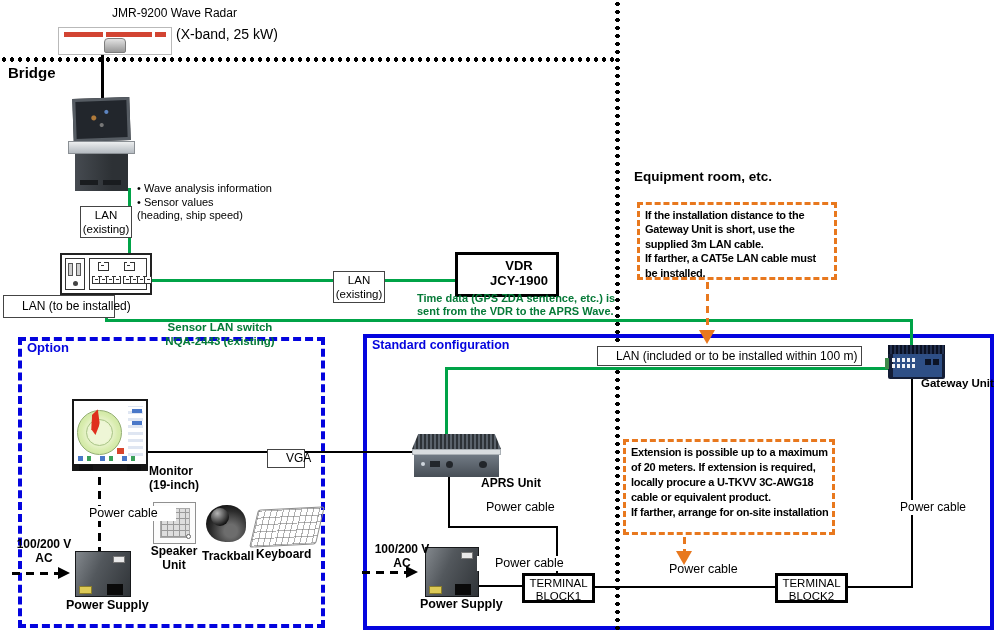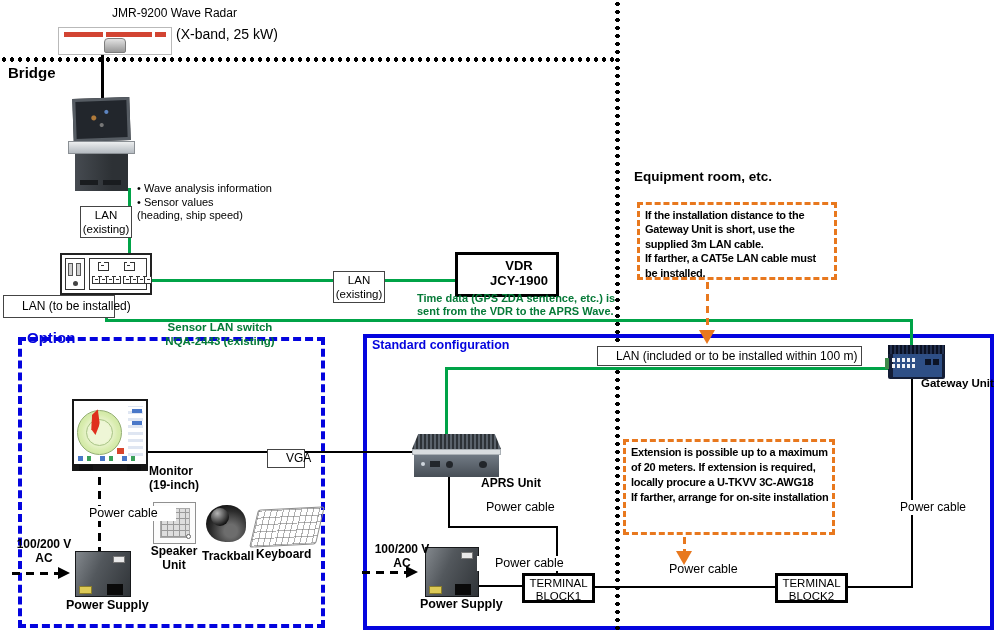--- a/index.html
+++ b/index.html
@@ -247,21 +247,21 @@
 
   <div class="abs greentx" style="left:155px;top:288px;width:130px;text-align:center;font-size:11.5px;line-height:14px;margin-top:32px;">
     <div>Sensor LAN switch</div>
     <div>NQA-2443 (existing)</div>
   </div>
   <div class="abs greentx" style="left:417px;top:292px;font-size:11px;line-height:13px;white-space:nowrap;">
     <div>Time data (GPS ZDA sentence, etc.) is</div>
     <div>sent from the VDR to the APRS Wave.</div>
   </div>
 
-  <div class="abs bold blue" style="left:27px;top:329px;font-size:15px;">Option</div>
+  <div class="abs bold blue" style="left:27px;top:340px;font-size:13px;">Option</div>
   <div class="abs bold blue" style="left:372px;top:338px;font-size:12.5px;">Standard configuration</div>
 
   <div class="abs bold" style="left:149px;top:464px;font-size:12px;line-height:14px;">
     <div>Monitor</div>
     <div>(19-inch)</div>
   </div>
   <div class="lbl bordered" style="left:267px;top:449px;width:36px;height:19px;line-height:17px;">VGA</div>
   <div class="lbl" style="left:71px;top:506px;font-size:12.5px;">Power cable</div>
   <div class="abs bold" style="left:10px;top:538px;width:68px;text-align:center;font-size:12px;line-height:13.5px;">
     <div>100/200 V</div>
@@ -294,18 +294,19 @@
     <div class="note">If farther, a CAT5e LAN cable must</div>
     <div class="note">be installed.</div>
   </div>
   <div class="vdash-o" style="left:706px;top:282px;height:49px;"></div>
   <div class="arr-down-o" style="left:699px;top:330px;"></div>
 
   <div class="obox" style="left:623px;top:439px;width:212px;height:96px;">
     <div class="note" style="line-height:15px;">Extension is possible up to a maximum</div>
     <div class="note" style="line-height:15px;">of 20 meters. If extension is required,</div>
     <div class="note" style="line-height:15px;">locally procure a U-TKVV 3C-AWG18</div>
+    <div class="note" style="line-height:15px;">cable or equivalent product.</div>
     <div class="note" style="line-height:15px;">If farther, arrange for on-site installation</div>
   </div>
   <div class="vdash-o" style="left:683px;top:537px;height:16px;"></div>
   <div class="arr-down-o" style="left:676px;top:551px;"></div>
 
 </div>
 
 </body></html>

